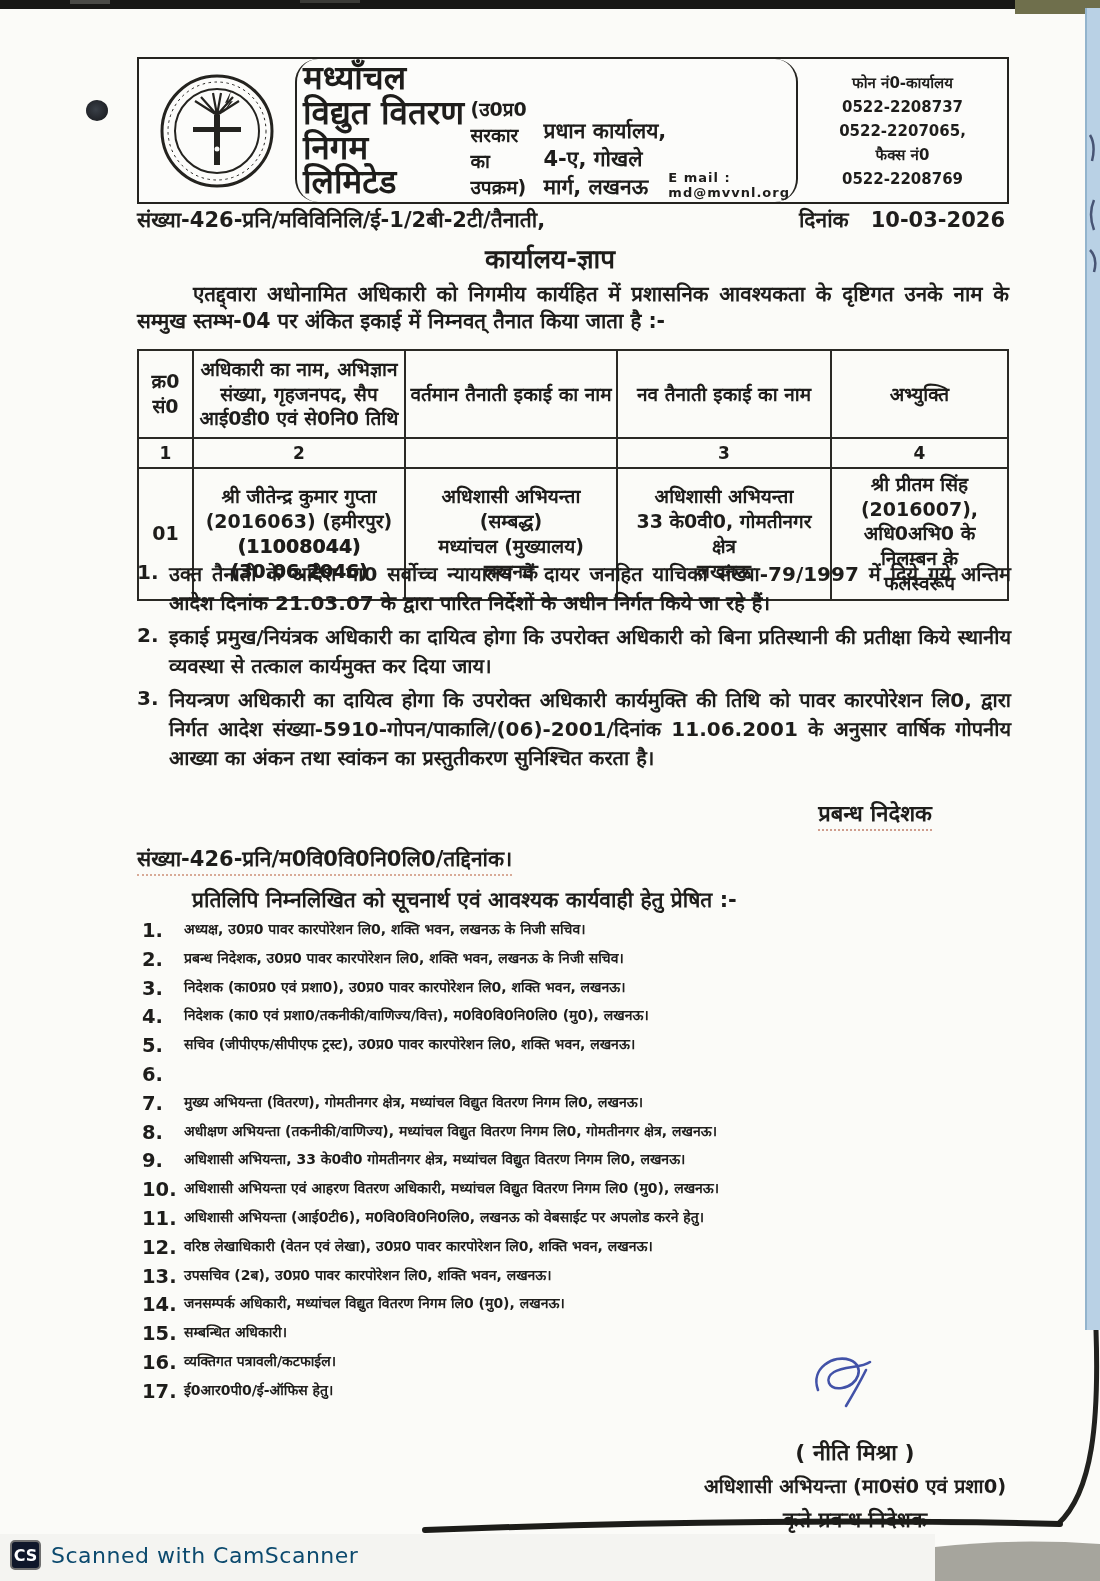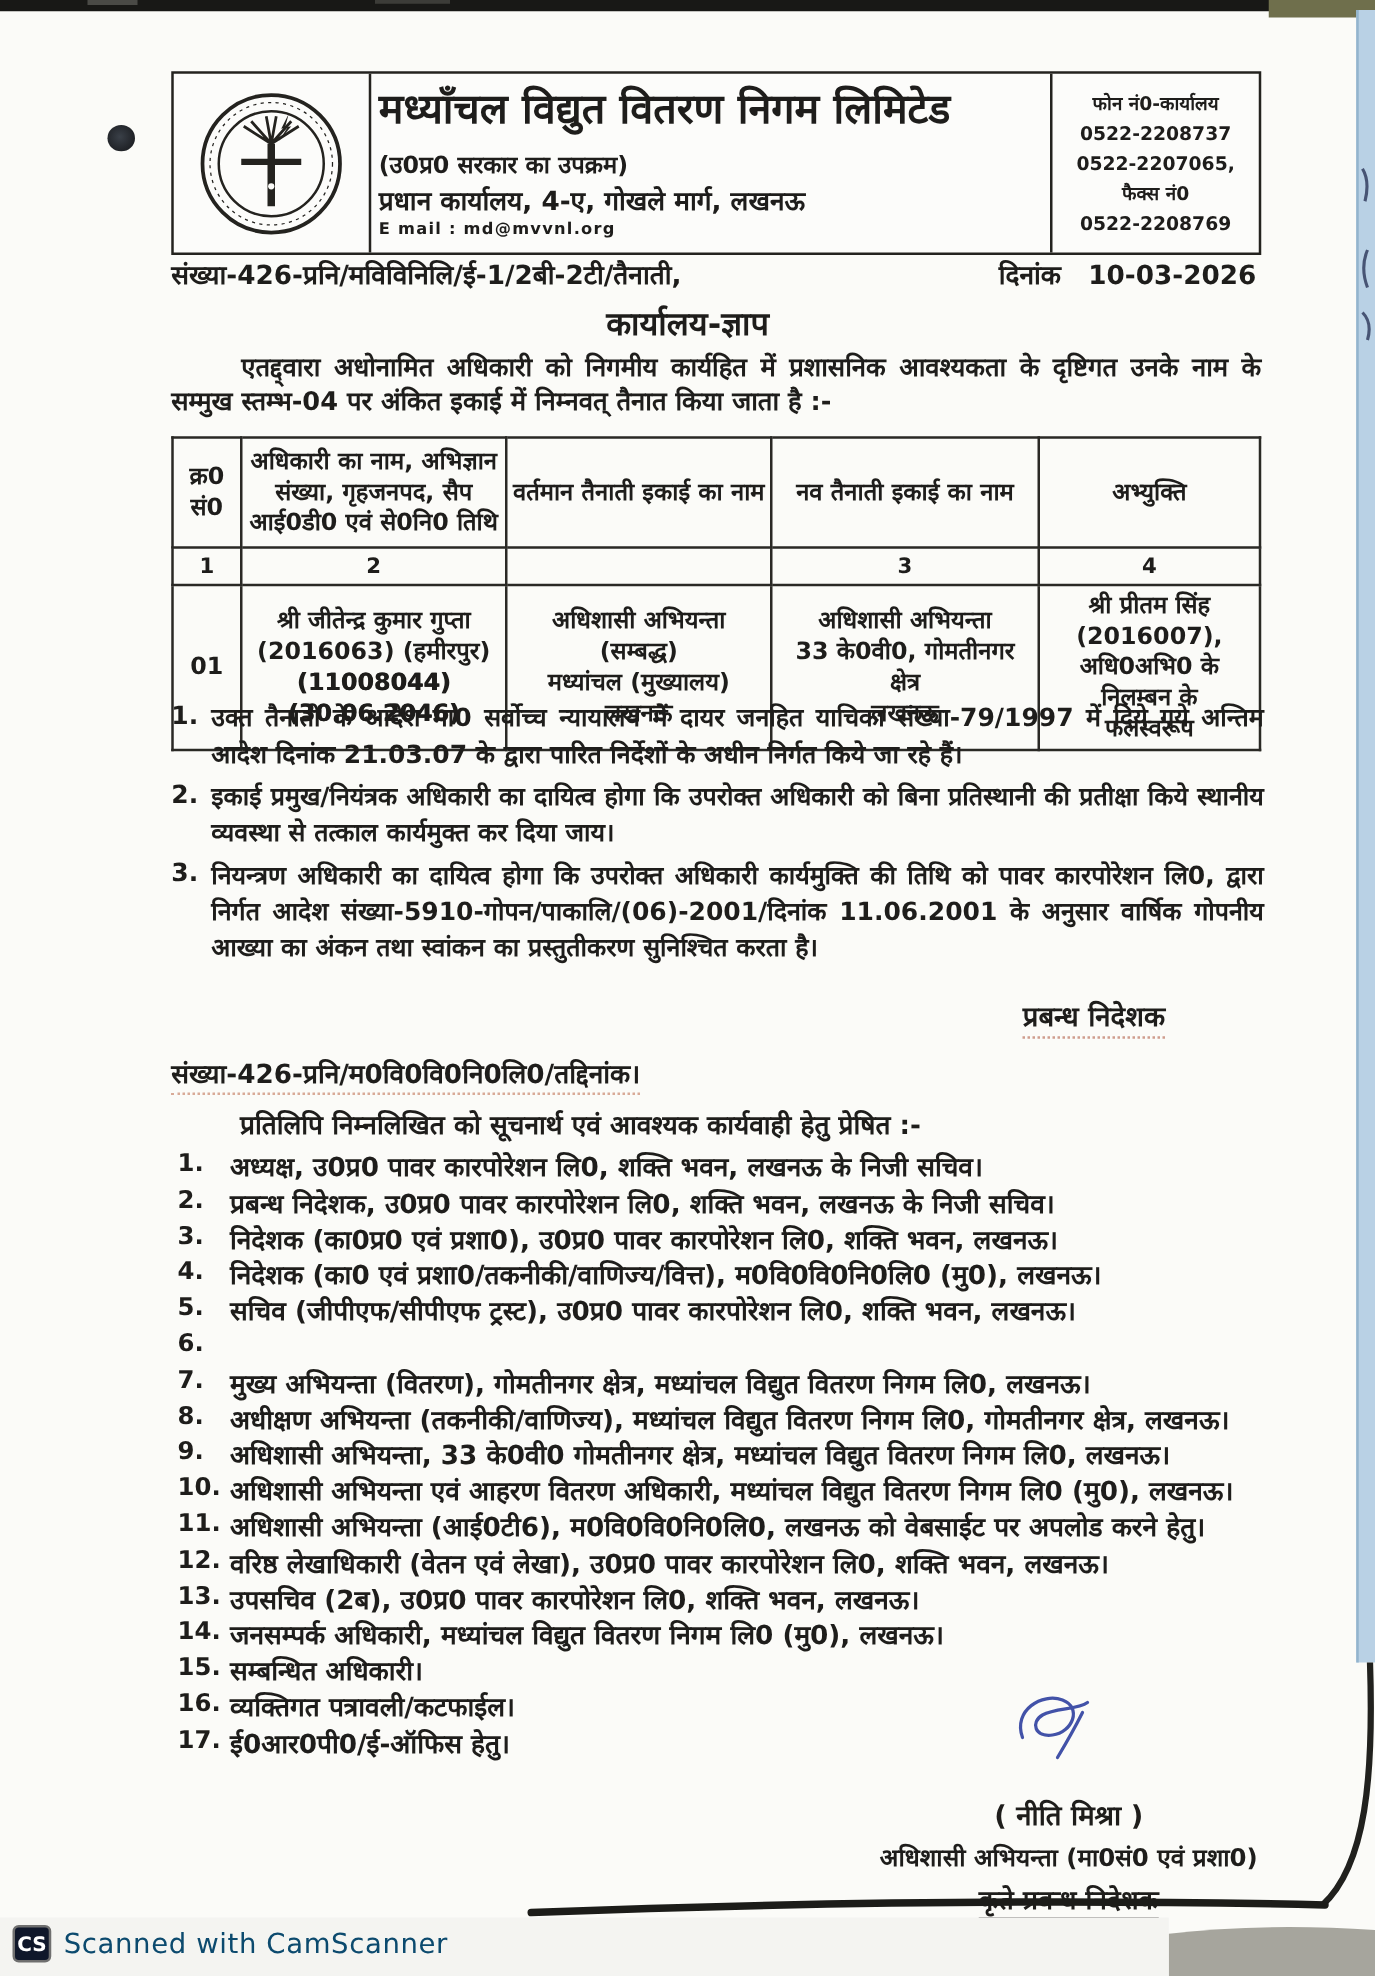--- a/index.html
+++ b/index.html
@@ -9,26 +9,26 @@
     font-family:"DejaVu Sans",sans-serif;color:#1e1d1b;
   }
   .abs{position:absolute;}
   .b{font-weight:bold;}
   .heavy{font-weight:bold;text-shadow:0.5px 0 0 currentColor;}
   
   .header-box{left:137px;top:57px;width:868px;height:143px;display:flex;
     border:2.5px solid #24231f;background:#fcfcfa;}
   .logo-cell{width:156px;display:flex;align-items:center;justify-content:center;}
   .mid-cell{flex:1;border-left:2px solid #24231f;border-right:2px solid #24231f;
-    display:flex;flex-direction:column;align-items:flex-start;justify-content:center;padding:2px 6px;}
+    display:flex;flex-direction:row;align-items:flex-end;justify-content:center;padding:2px 6px;border-radius:23px;}
   .org-name{font-size:33px;line-height:1.05;letter-spacing:0px;}
   .org-sub{font-size:19px;margin-top:14px;}
   .org-addr{font-size:21px;margin-top:2px;}
   .org-mail{font-size:13px;margin-top:2px;letter-spacing:1px;}
-  .phone-cell{width:165px;display:flex;align-items:center;justify-content:center;}
+  .phone-cell{width:209px;display:flex;align-items:center;justify-content:center;}
   .phone-inner{font-size:15px;line-height:1.6;text-align:center;}
   
   .ref-row{left:137px;top:205px;width:868px;display:flex;justify-content:space-between;font-size:21px;}
   .doc-title{left:0;top:240px;width:1100px;text-align:center;font-size:26px;}
   .intro{left:137px;top:281px;width:872px;font-size:20.5px;line-height:1.33;
     text-align:justify;text-indent:56px;}
   
   .ptable{left:137px;top:349px;width:870px;border-collapse:collapse;table-layout:fixed;}
   .ptable td{border:2.2px solid #2a2925;vertical-align:middle;text-align:center;
     font-size:19px;line-height:1.3;padding:3px 4px;}
@@ -41,21 +41,21 @@
   .note-num{width:32px;flex:none;font-size:20px;}
   .note-text{flex:1;font-size:20px;line-height:1.45;text-align:justify;}
   
   .signer1{right:168px;top:797px;font-size:22px;border-bottom:2px dotted #cf9d8d;padding-bottom:2px;}
   .ref2{left:137px;top:844px;font-size:21px;border-bottom:2px dotted #d8aa97;padding-bottom:2px;}
   .copy-intro{left:192px;top:885px;font-size:21px;}
   
   .recips{left:142px;top:919px;width:880px;}
   .recip{display:flex;height:28.8px;align-items:flex-start;}
   .recip-num{width:42px;flex:none;font-size:19.5px;}
-  .recip-text{flex:1;font-size:21px;white-space:nowrap;overflow:visible;}
+  .recip-text{flex:1;font-size:14px;white-space:nowrap;overflow:visible;}
   
   .sig-block{left:690px;top:1390px;width:330px;text-align:center;margin-top:46px;}
   .sig-name{font-size:22px;}
   .sig-title{font-size:19.5px;margin-top:6px;}
   .sig-for{display:inline-block;font-size:21px;margin-top:6px;border-bottom:2.5px solid #1e1d1b;padding-bottom:1px;}
   .ink{left:800px;top:1348px;pointer-events:none;}
   
   .punch{left:86px;top:100px;width:22px;height:21px;border-radius:50%;
     background:radial-gradient(circle at 45% 45%, #3a4048 0%, #23262b 60%, #15171a 100%);}
   

